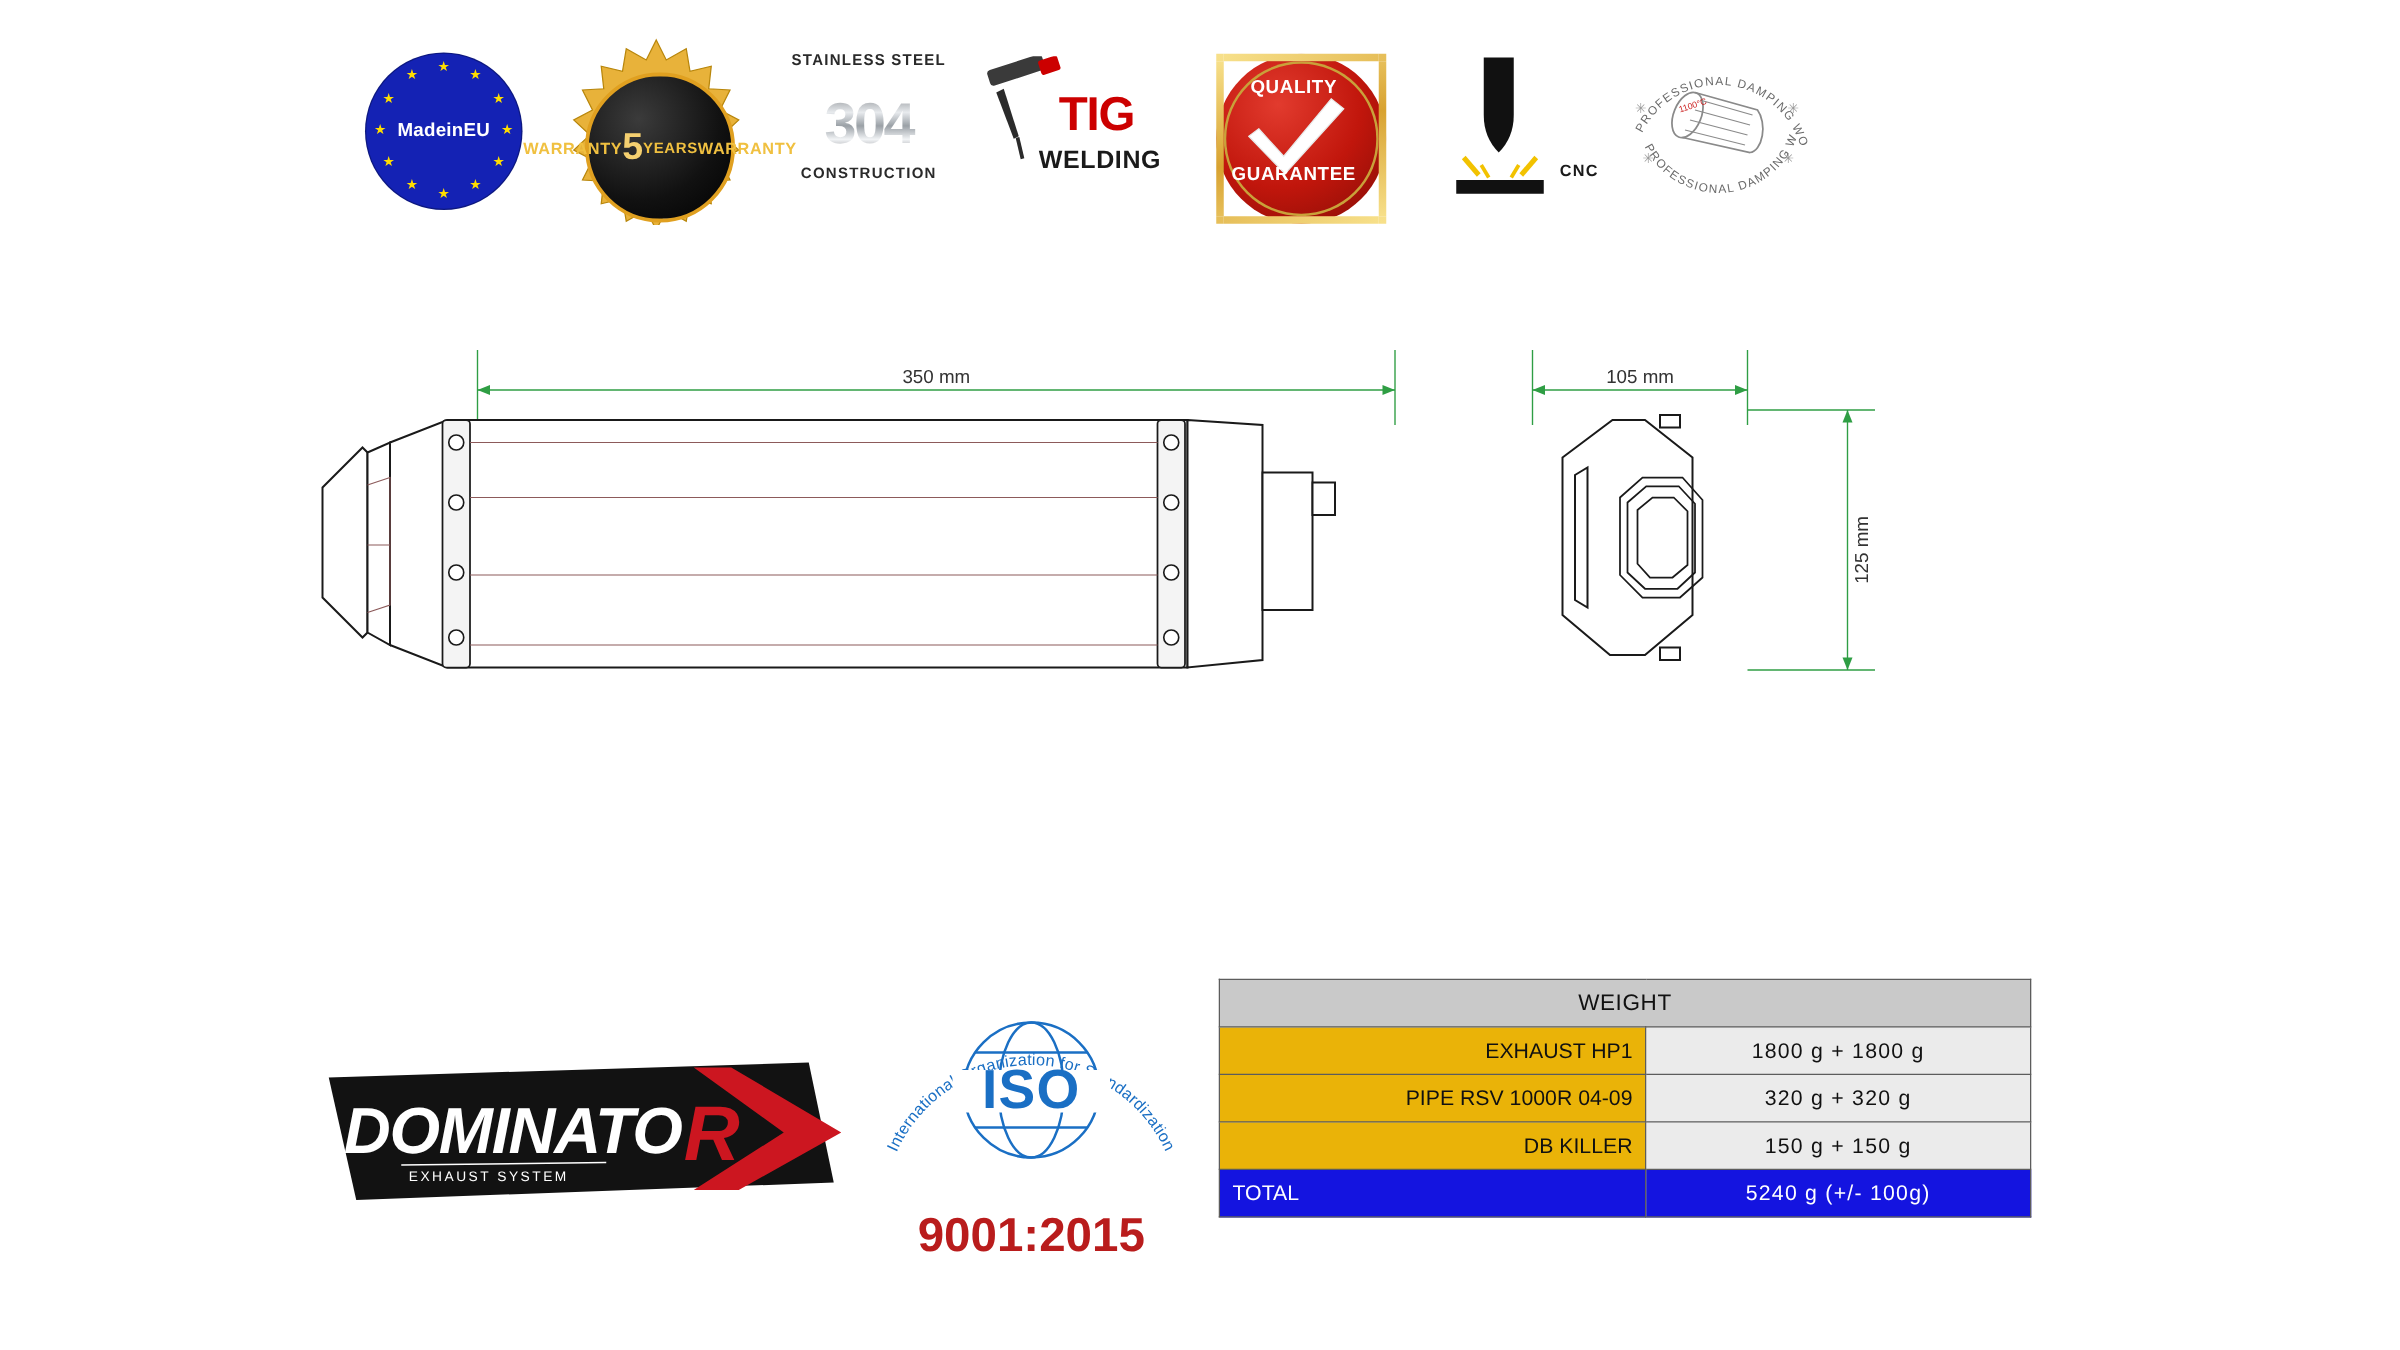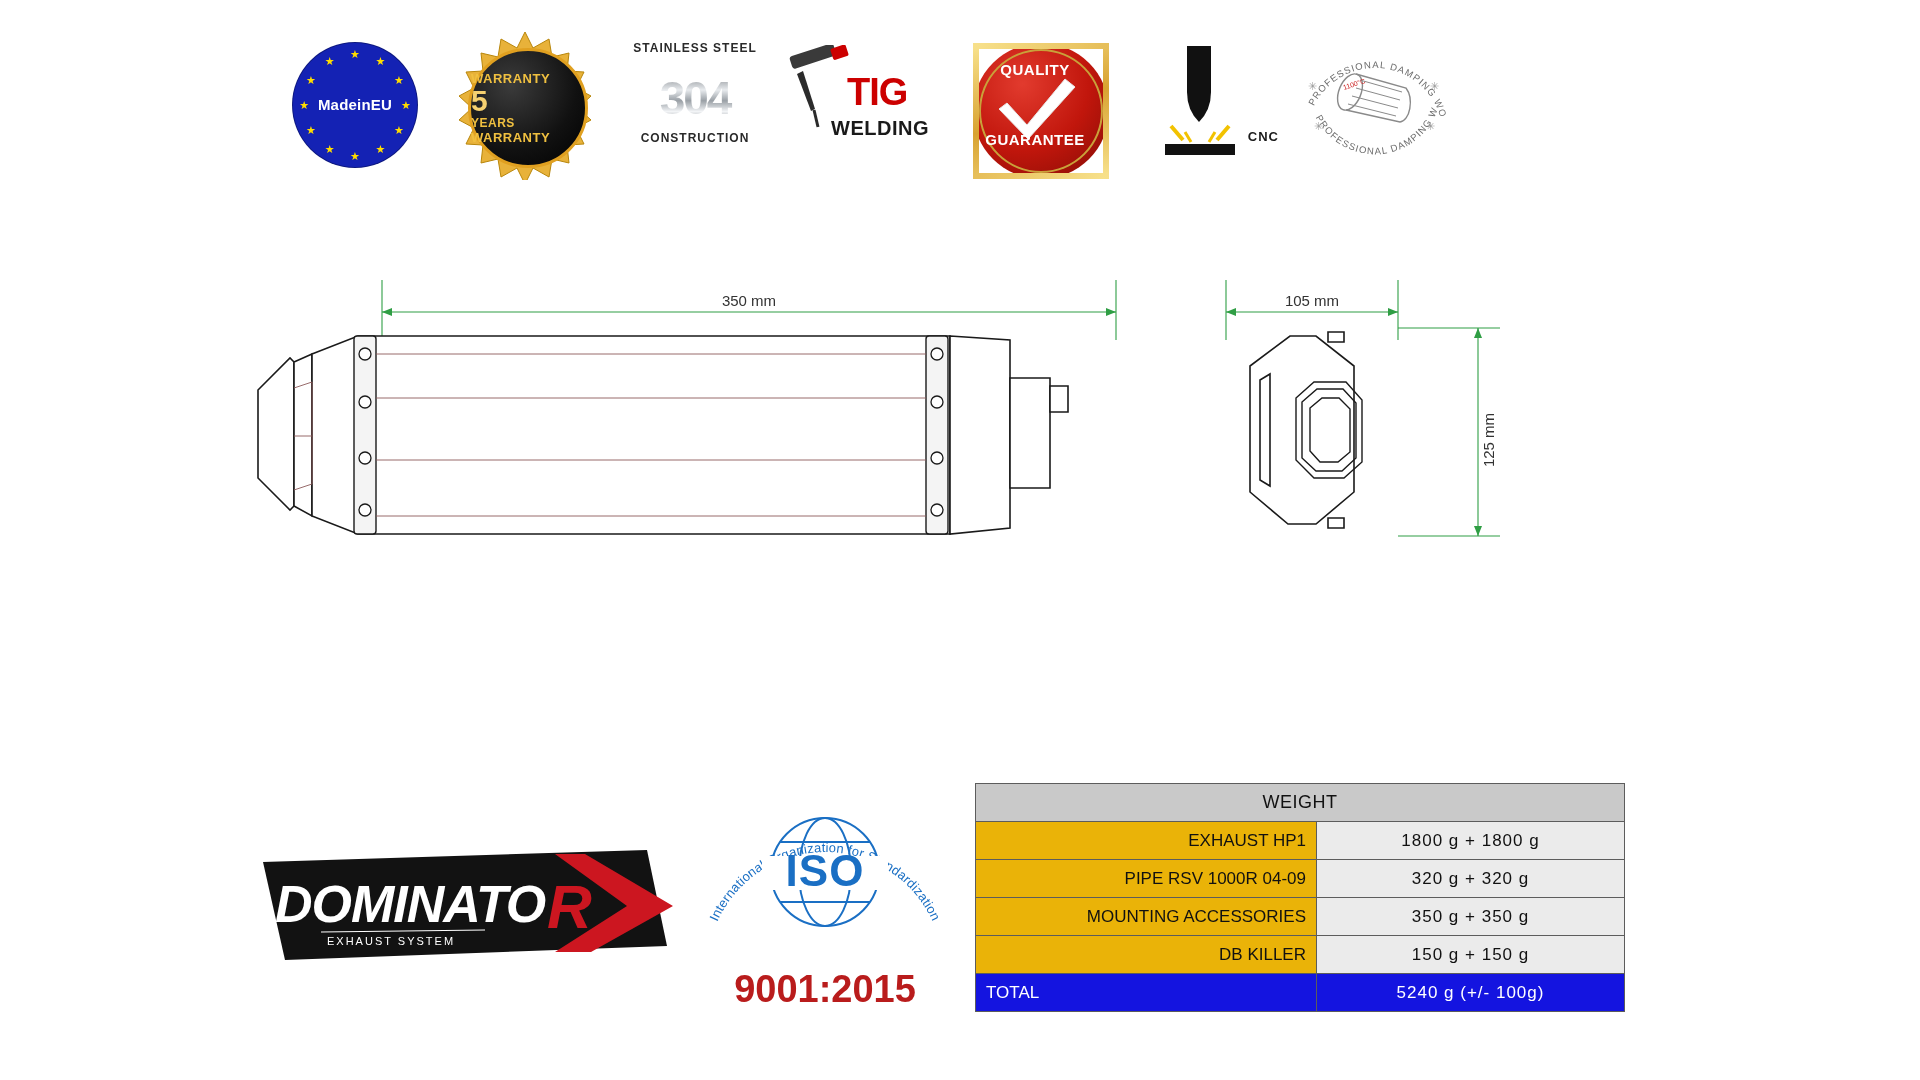--- a/index.html
+++ b/index.html
@@ -68,26 +68,26 @@
     letter-spacing: .2px;
   }
 
   
   .war-wrap { width: 150px; height: 150px; position: relative; }
   .war-star {
     position: absolute; left: 0; top: 0; width: 150px; height: 150px;
   }
   .war-inner {
     position: absolute;
-    left: 18px; top: 18px; width: 114px; height: 114px;
+    left: 18px; top: 28px; width: 114px; height: 114px;
     border-radius: 50%;
     background: radial-gradient(circle at 35% 30%, #3b3b3b 0%, #111 60%, #000 100%);
     border: 3px solid #e0a020;
-    display: flex; flex-direction: column;
-    align-items: flex-start; justify-content: center;
+    display: flex; flex-direction: row;
+    align-items: center; justify-content: center;
     color: #f0c040;
     text-align: center;
   }
   .war-top { font-size: 13px; font-weight: bold; letter-spacing: .5px; }
   .war-num { font-size: 30px; font-weight: bold; line-height: 30px; color:#f5d070;}
   .war-years { font-size: 12px; font-weight: bold; letter-spacing: .5px;}
   .war-bot { font-size: 13px; font-weight: bold; letter-spacing: .5px; }
 
   
   .ss-wrap { width: 160px; height: 140px; position: relative; color: #2a2a2a; text-align: center; }
@@ -474,24 +474,20 @@
     <tbody>
       <tr>
         <td class="label">EXHAUST HP1</td>
         <td class="value">1800  g  +  1800  g</td>
       </tr>
       <tr>
         <td class="label">PIPE RSV 1000R 04-09</td>
         <td class="value">320  g  +  320  g</td>
       </tr>
       <tr>
-        <td class="label">MOUNTING ACCESSORIES</td>
-        <td class="value">350  g  +  350  g</td>
-      </tr>
-      <tr>
         <td class="label">DB KILLER</td>
         <td class="value">150  g  +  150  g</td>
       </tr>
       <tr class="total">
         <td class="label">TOTAL</td>
         <td class="value">5240 g (+/- 100g)</td>
       </tr>
     </tbody>
   </table>
 

